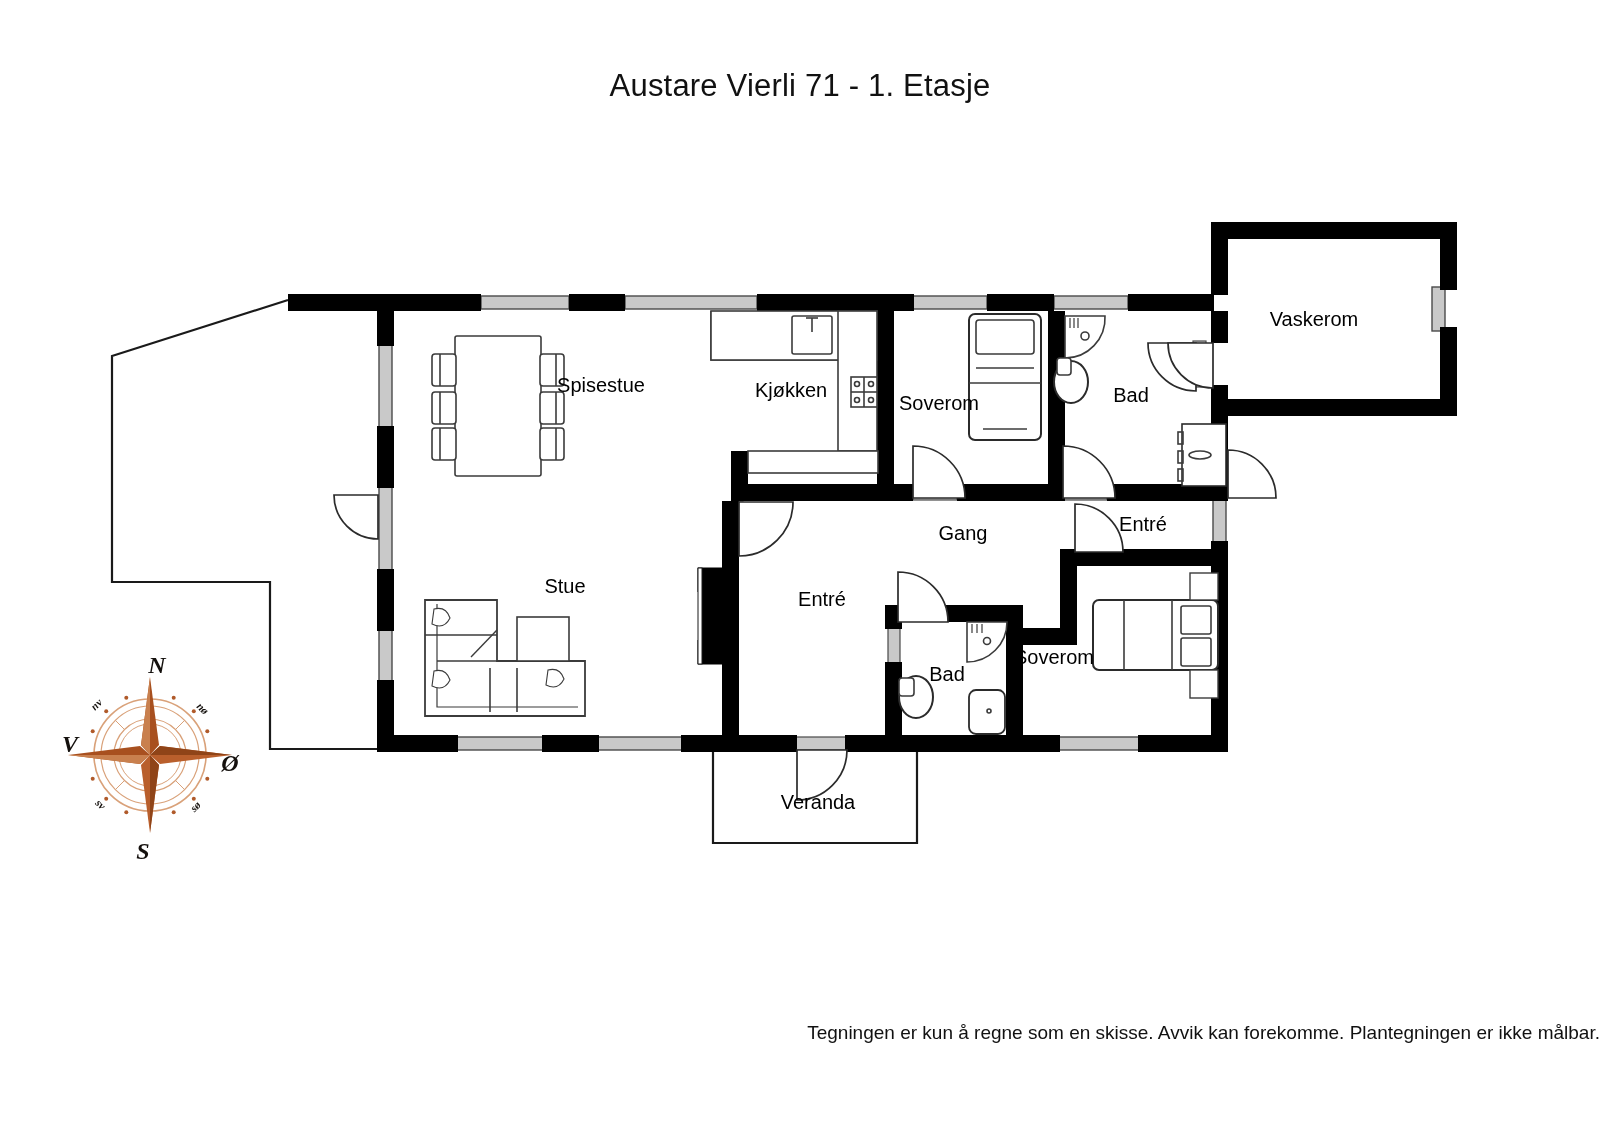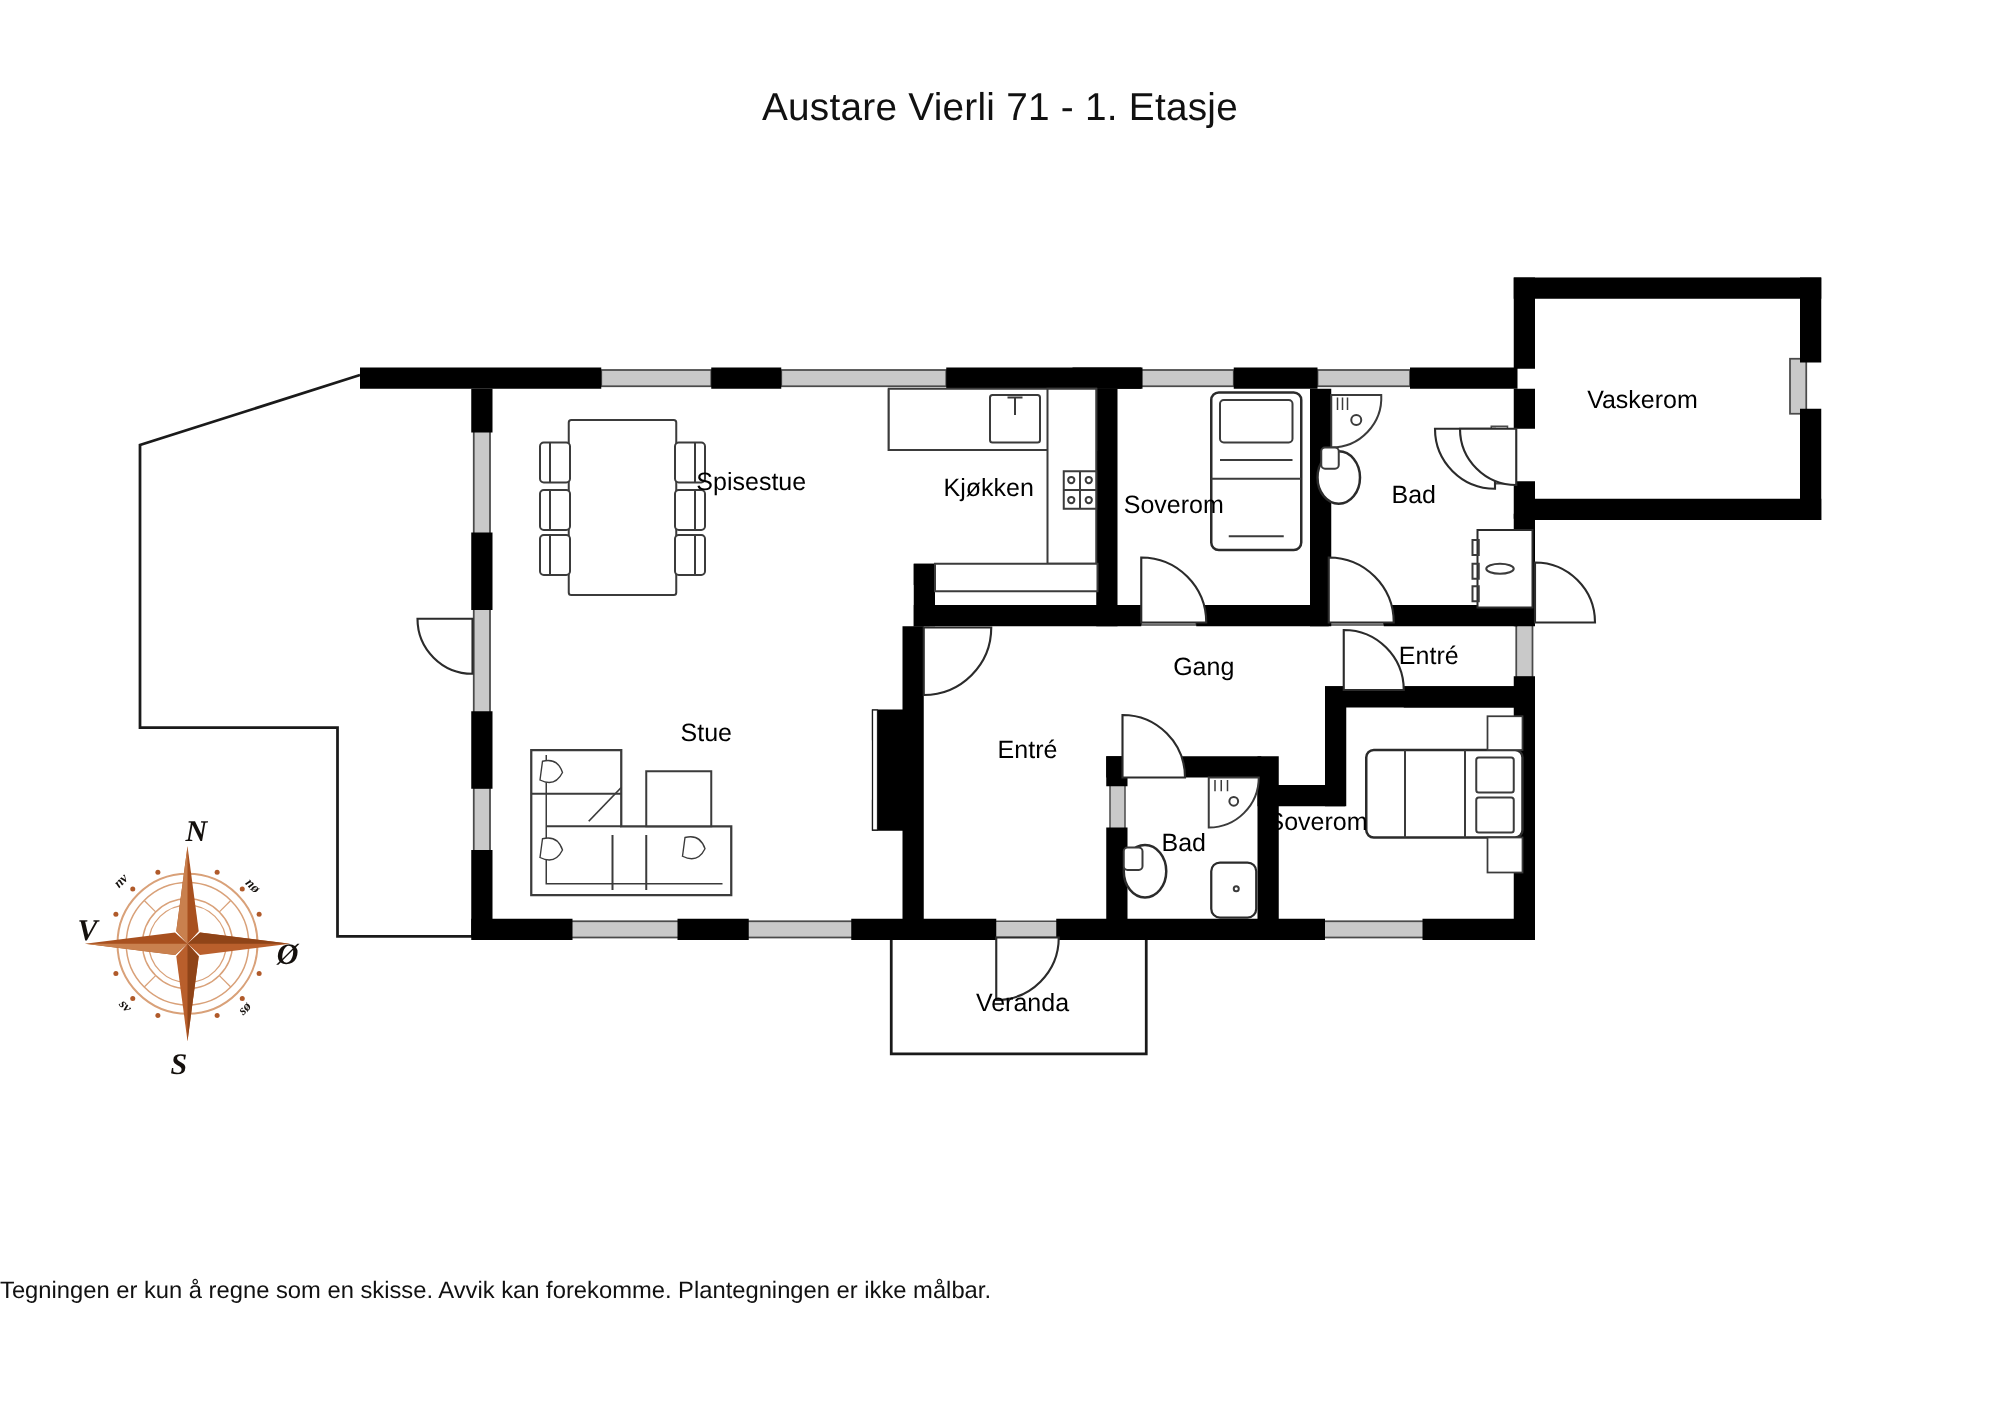--- a/index.html
+++ b/index.html
@@ -31,21 +31,21 @@
     font-size: 31px;
     font-weight: 400;
     letter-spacing: 0.2px;
     color: #111111;
   }
   #plan-footer {
     position: absolute;
     top: 1022px;
     left: 0;
     width: 1600px;
-    text-align: left;
+    text-align: right;
     font-size: 19px;
     color: #111111;
   }
   #plan-svg {
     position: absolute;
     top: 0;
     left: 0;
   }
   .room-label {
     font-family: "Liberation Sans", sans-serif;

